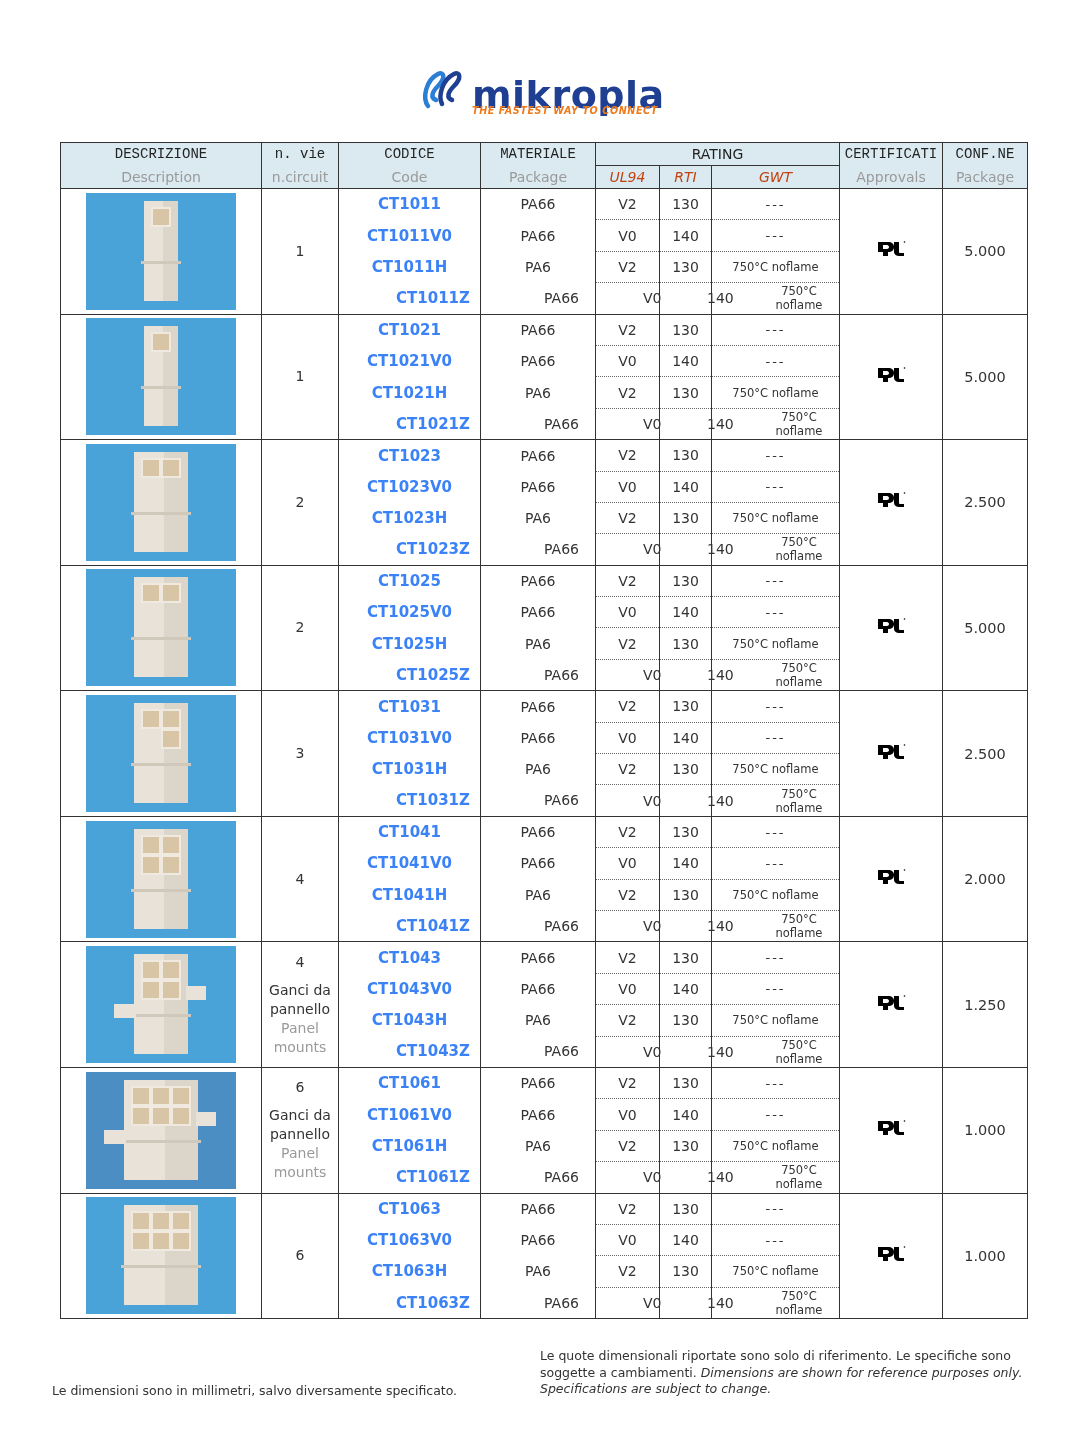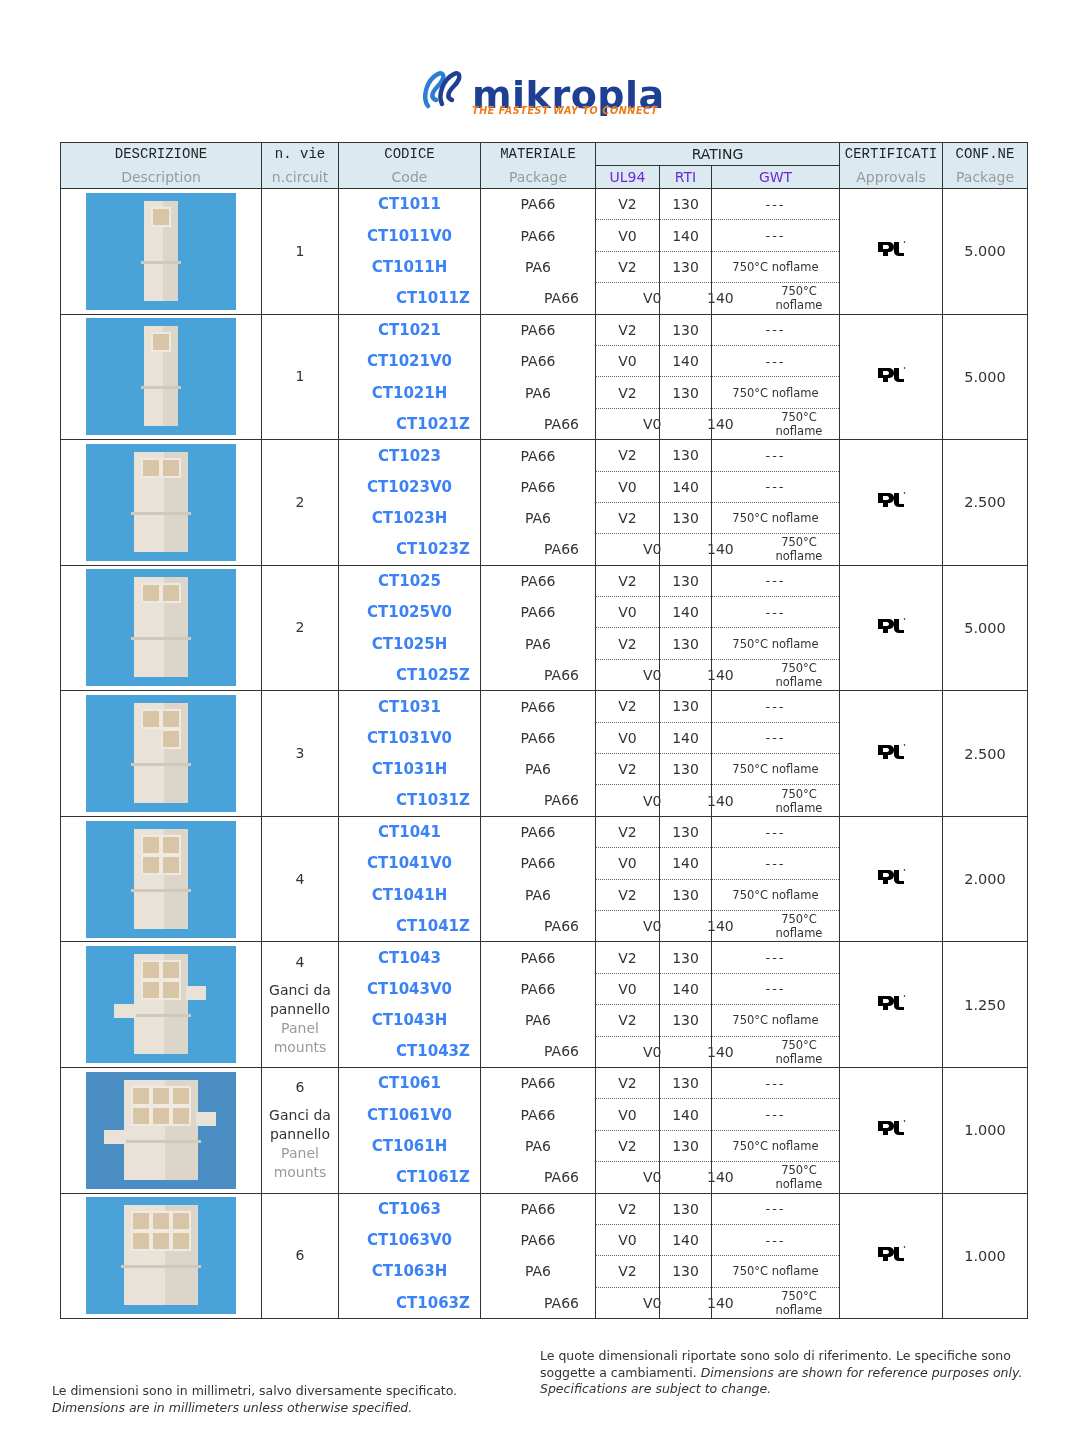--- a/index.html
+++ b/index.html
@@ -13,21 +13,21 @@
   .logo .tagline { position: absolute; left: 52px; top: 37px; font-family: "DejaVu Sans", sans-serif;
                    font-weight: bold; font-style: italic; font-size: 9.6px; color: #ef7a1a; letter-spacing: 0.6px; white-space: nowrap; }
 
   table.catalog { position: absolute; left: 60px; top: 142px; border-collapse: collapse;
                   table-layout: fixed; width: 967px; font-family: "DejaVu Sans", sans-serif; }
   table.catalog th, table.catalog td { padding: 0; text-align: center; vertical-align: middle; }
   .hdr th { background: #dbeaf1; border: 1.5px solid #333; font-weight: normal; font-size: 14px; color: #222; height: 22px; line-height: 22px; }
   .hdr th.sub { color: #9a9a9a; }
   .hdr th.top-no-bottom { border-bottom: none; font-family: Liberation Mono, monospace; }
   .hdr th.bottom-no-top { border-top: none; }
-  .hdr th.dark { color: #6d28d9; }
+  .hdr th.dark { color: #c2410c; font-style: italic; }
 
   td.img-cell { border: 1.5px solid #333; border-right: 1.5px solid #333; }
   td.vie-cell { border: 1.5px solid #333; font-size: 14px; color: #333; line-height: 19px; }
   td.vie-cell .sub { color: #9a9a9a; }
   td.code { border-left: 1.5px solid #333; font-weight: bold; font-size: 15px; text-align: left; padding-left: 9px; color: #3b82f6; }
   td.mat { border-left: 1.5px solid #333; border-right: 1.5px solid #333; font-size: 14px; color: #333; }
   td.ul, td.rti, td.gwt { font-size: 14px; color: #333; border-left: 1.5px solid #333; }
   td.gwt { font-size: 11.5px; }
   td.gwt.dash { font-size: 13px; letter-spacing: 2px; }
   tr.r td.ul, tr.r td.rti, tr.r td.gwt { border-top: 1px dotted #666; }
@@ -559,18 +559,17 @@
         <td class="mat">PA66</td>
         <td class="ul">V0</td>
         <td class="rti">140</td>
         <td class="gwt">750°C noflame</td>
       </tr>
     </tbody>
 </table>
 
 <div class="foot" style="left:52px; top:1383px; width:470px;">
   <div>Le dimensioni sono in millimetri, salvo diversamente specificato.</div>
-  <div><i>Dimensions are in millimeters unless otherwise specified.</i></div>
 </div>
 <div class="foot" style="left:540px; top:1348px; width:500px;">
   <span>Le quote dimensionali riportate sono solo di riferimento. Le specifiche sono soggette a cambiamenti.</span>
   <i>Dimensions are shown for reference purposes only. Specifications are subject to change.</i>
 </div>
 
 </body></html>

